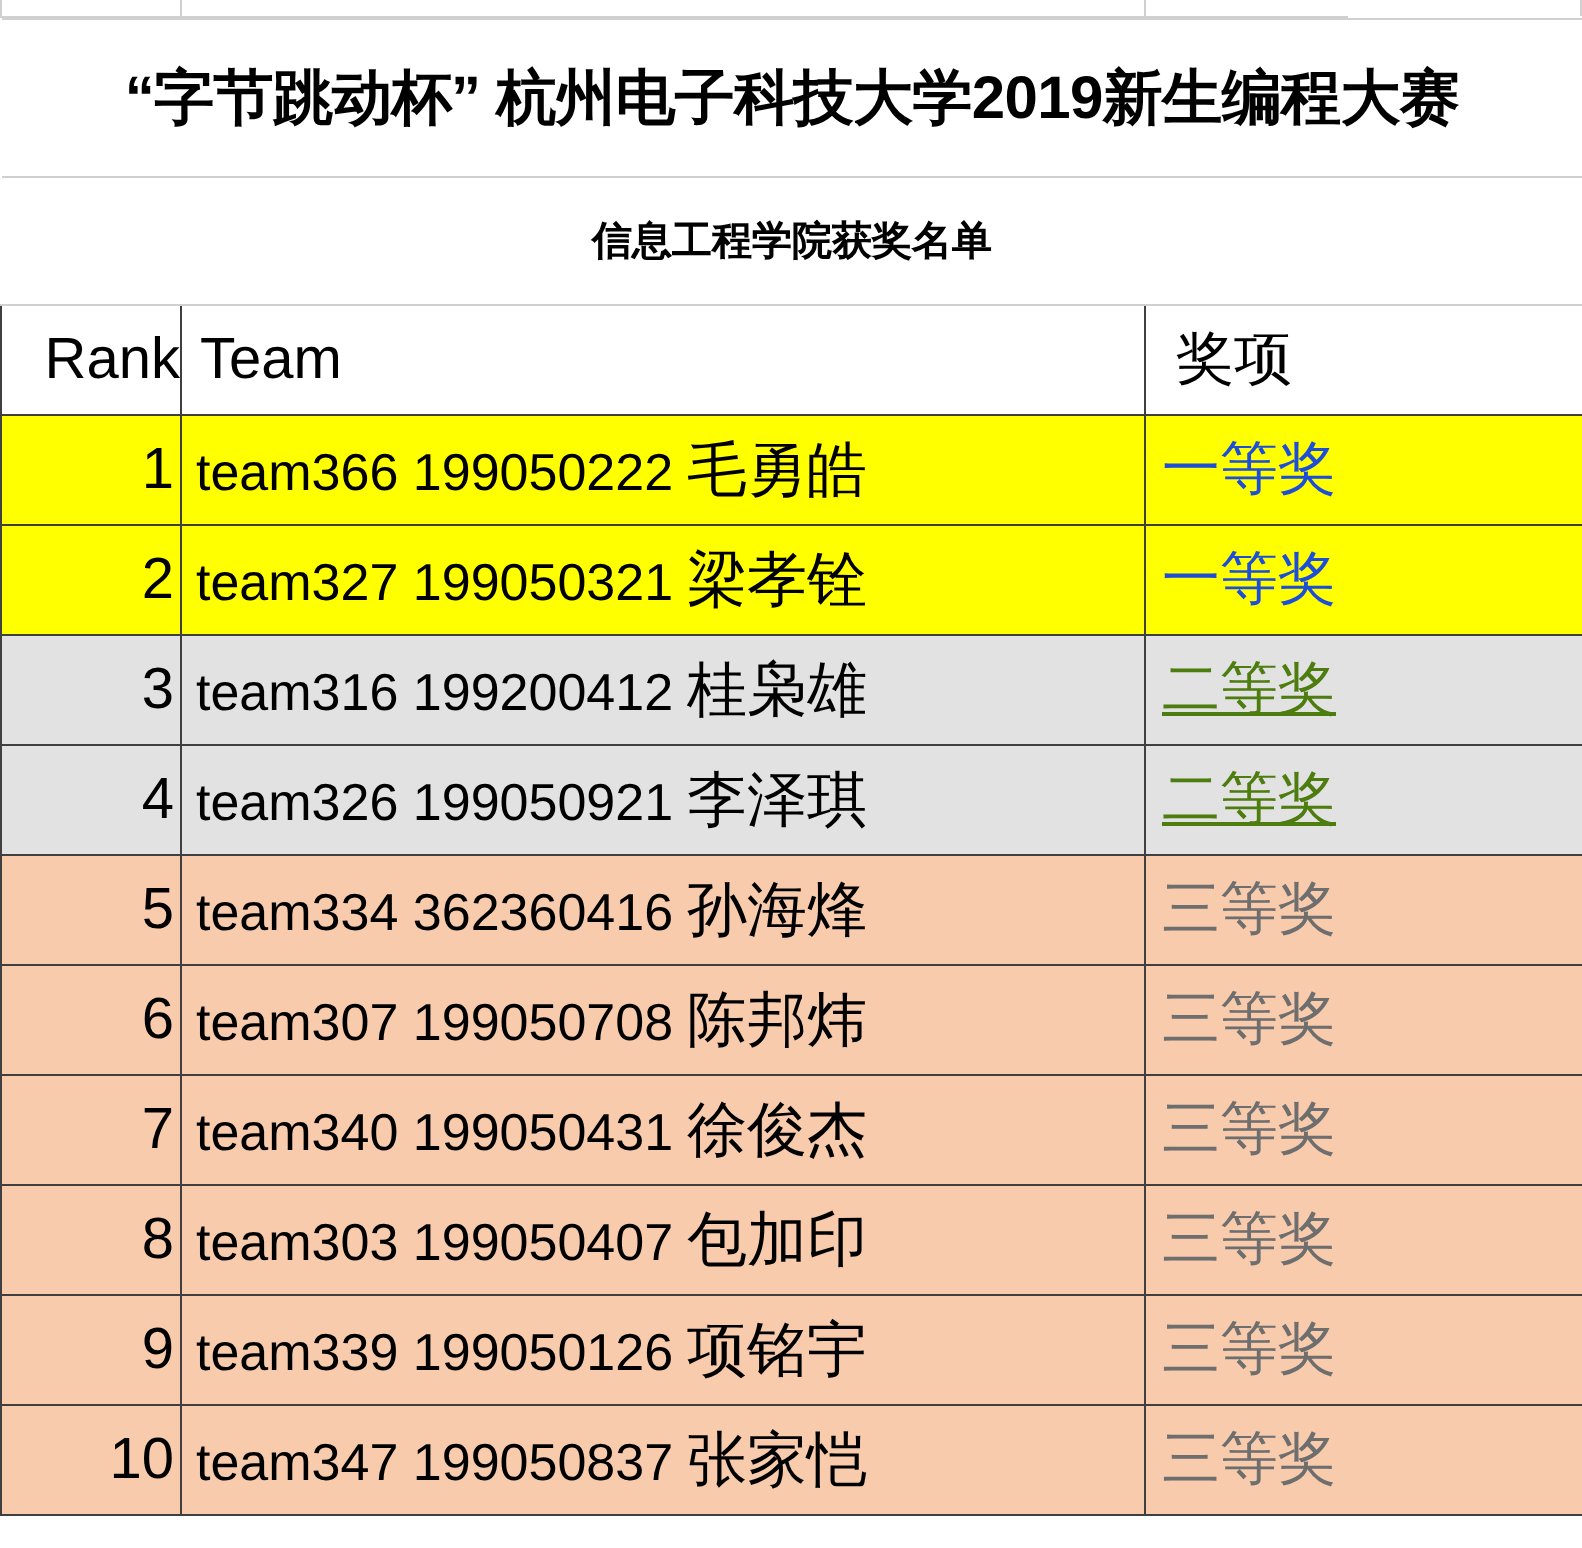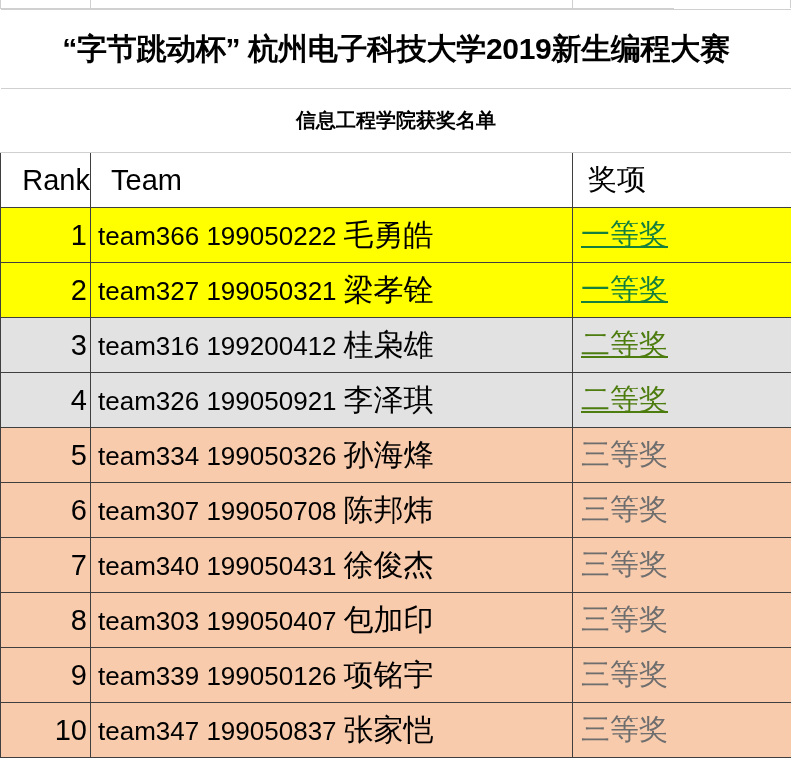--- a/index.html
+++ b/index.html
@@ -77,21 +77,21 @@
   
   .head-row td {
     height: 55px;
     border: 1px solid #3f3f3f;
     background: #ffffff;
     font-size: 29px;
     color: #000000;
     font-weight: normal;
   }
   .head-row td.h-rank { text-align: right;  padding-left: 5px; }
-  .head-row td.h-team { text-align: left;  padding-left: 20px; }
+  .head-row td.h-team { text-align: left;  padding-left: 9px; }
   .head-row td.h-award{ text-align: left;  padding-left: 15px; }
 
   
   .data-row td {
     height: 55px;
     border: 1px solid #3f3f3f;
     font-size: 29px;
     color: #000000;
   }
   .data-row td.d-rank {
@@ -121,21 +121,21 @@
     font-family: "Liberation Sans", "DejaVu Sans", sans-serif;
     font-size: 30px;
     padding-left: 7px;
   }
 
   
   .fill-yellow td { background: #ffff00; }
   .fill-gray   td { background: #e2e2e2; }
   .fill-orange td { background: #f8cbad; }
 
-  .fill-yellow td.d-award { color: #15803d; text-decoration: underline; }
+  .fill-yellow td.d-award { color: #1d4ed8; }
   .fill-gray   td.d-award { color: #4d7c0f; text-decoration: underline; }
   .fill-orange td.d-award { color: #6e6e6e; }
 </style>
 </head>
 <body>
 
 <div class="sheet">
 
   <div class="top-sliver">
     <div class="vline" style="left:0px;"></div>
@@ -181,21 +181,21 @@
           <td class="d-team"><span class="team-code">team316  199200412</span><span class="team-name">桂枭雄</span></td>
           <td class="d-award">二等奖</td>
         </tr>
         <tr class="data-row fill-gray">
           <td class="d-rank">4</td>
           <td class="d-team"><span class="team-code">team326  199050921</span><span class="team-name">李泽琪</span></td>
           <td class="d-award">二等奖</td>
         </tr>
         <tr class="data-row fill-orange">
           <td class="d-rank">5</td>
-          <td class="d-team"><span class="team-code">team334  199050326</span><span class="team-name">孙海烽</span></td>
+          <td class="d-team"><span class="team-code">team334  362360416</span><span class="team-name">孙海烽</span></td>
           <td class="d-award">三等奖</td>
         </tr>
         <tr class="data-row fill-orange">
           <td class="d-rank">6</td>
           <td class="d-team"><span class="team-code">team307  199050708</span><span class="team-name">陈邦炜</span></td>
           <td class="d-award">三等奖</td>
         </tr>
         <tr class="data-row fill-orange">
           <td class="d-rank">7</td>
           <td class="d-team"><span class="team-code">team340  199050431</span><span class="team-name">徐俊杰</span></td>

